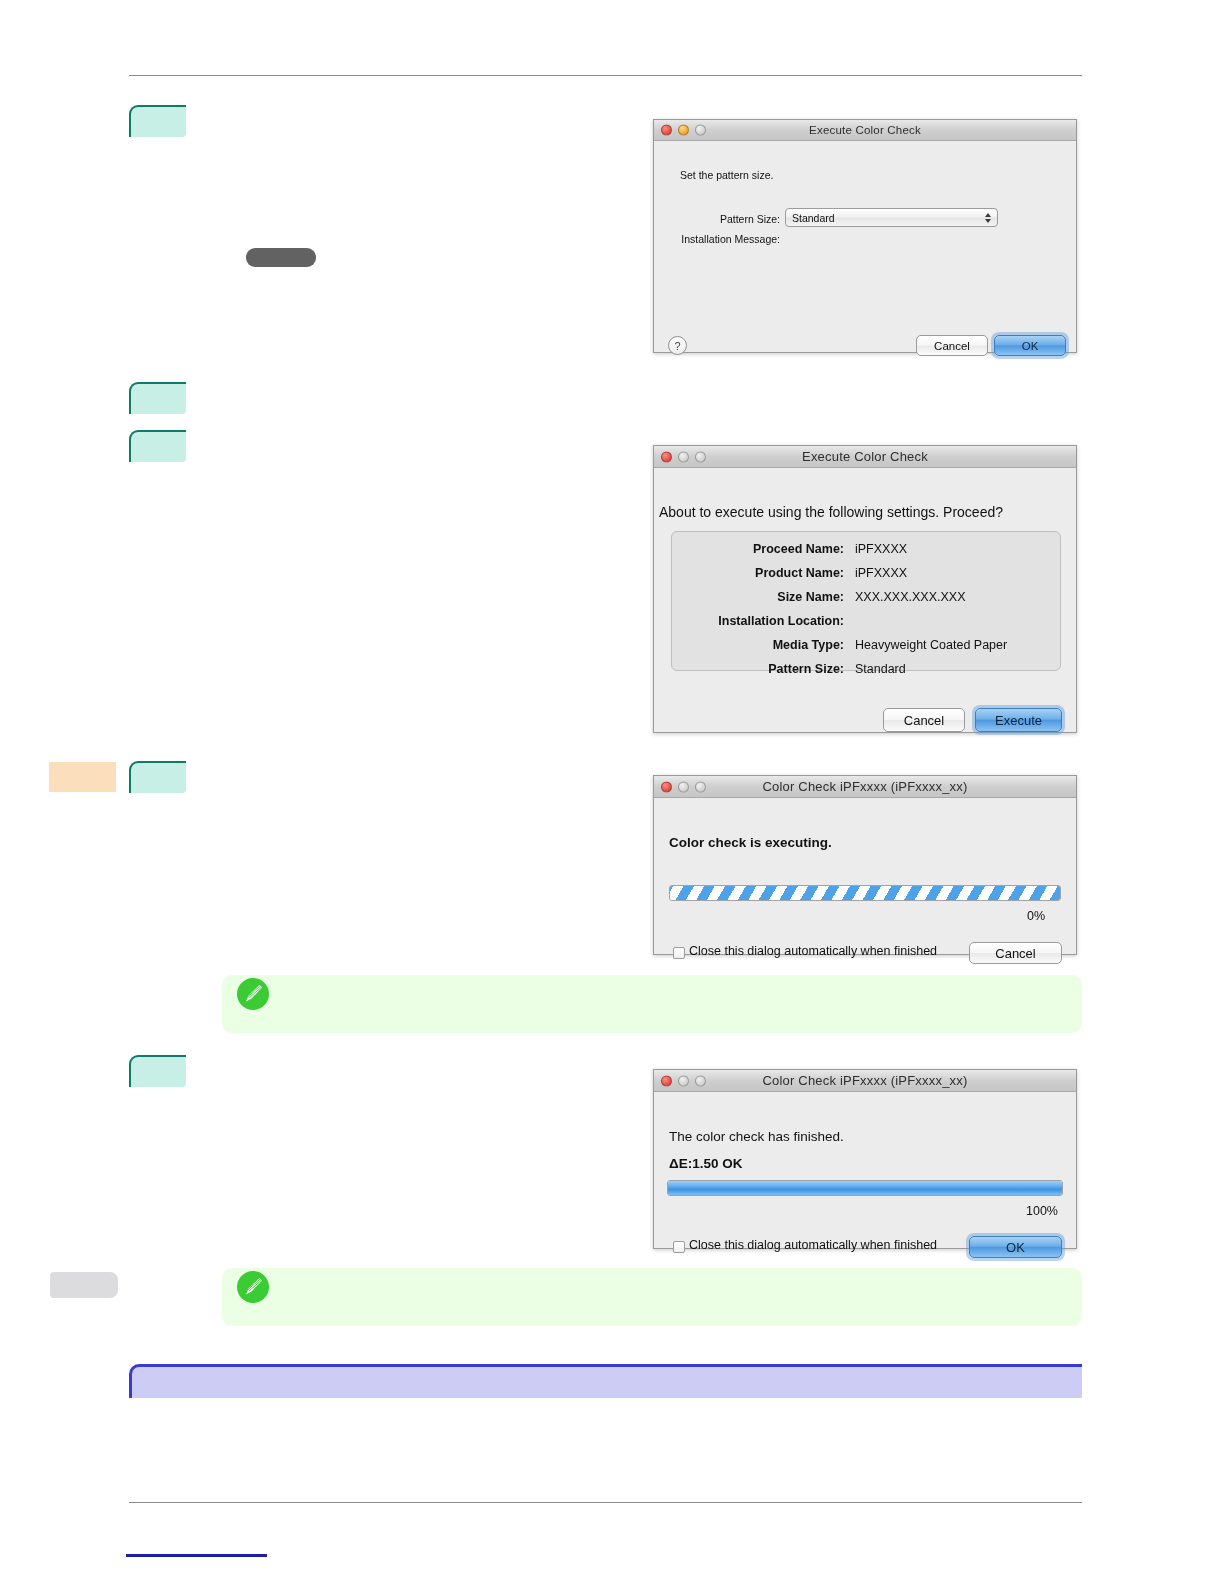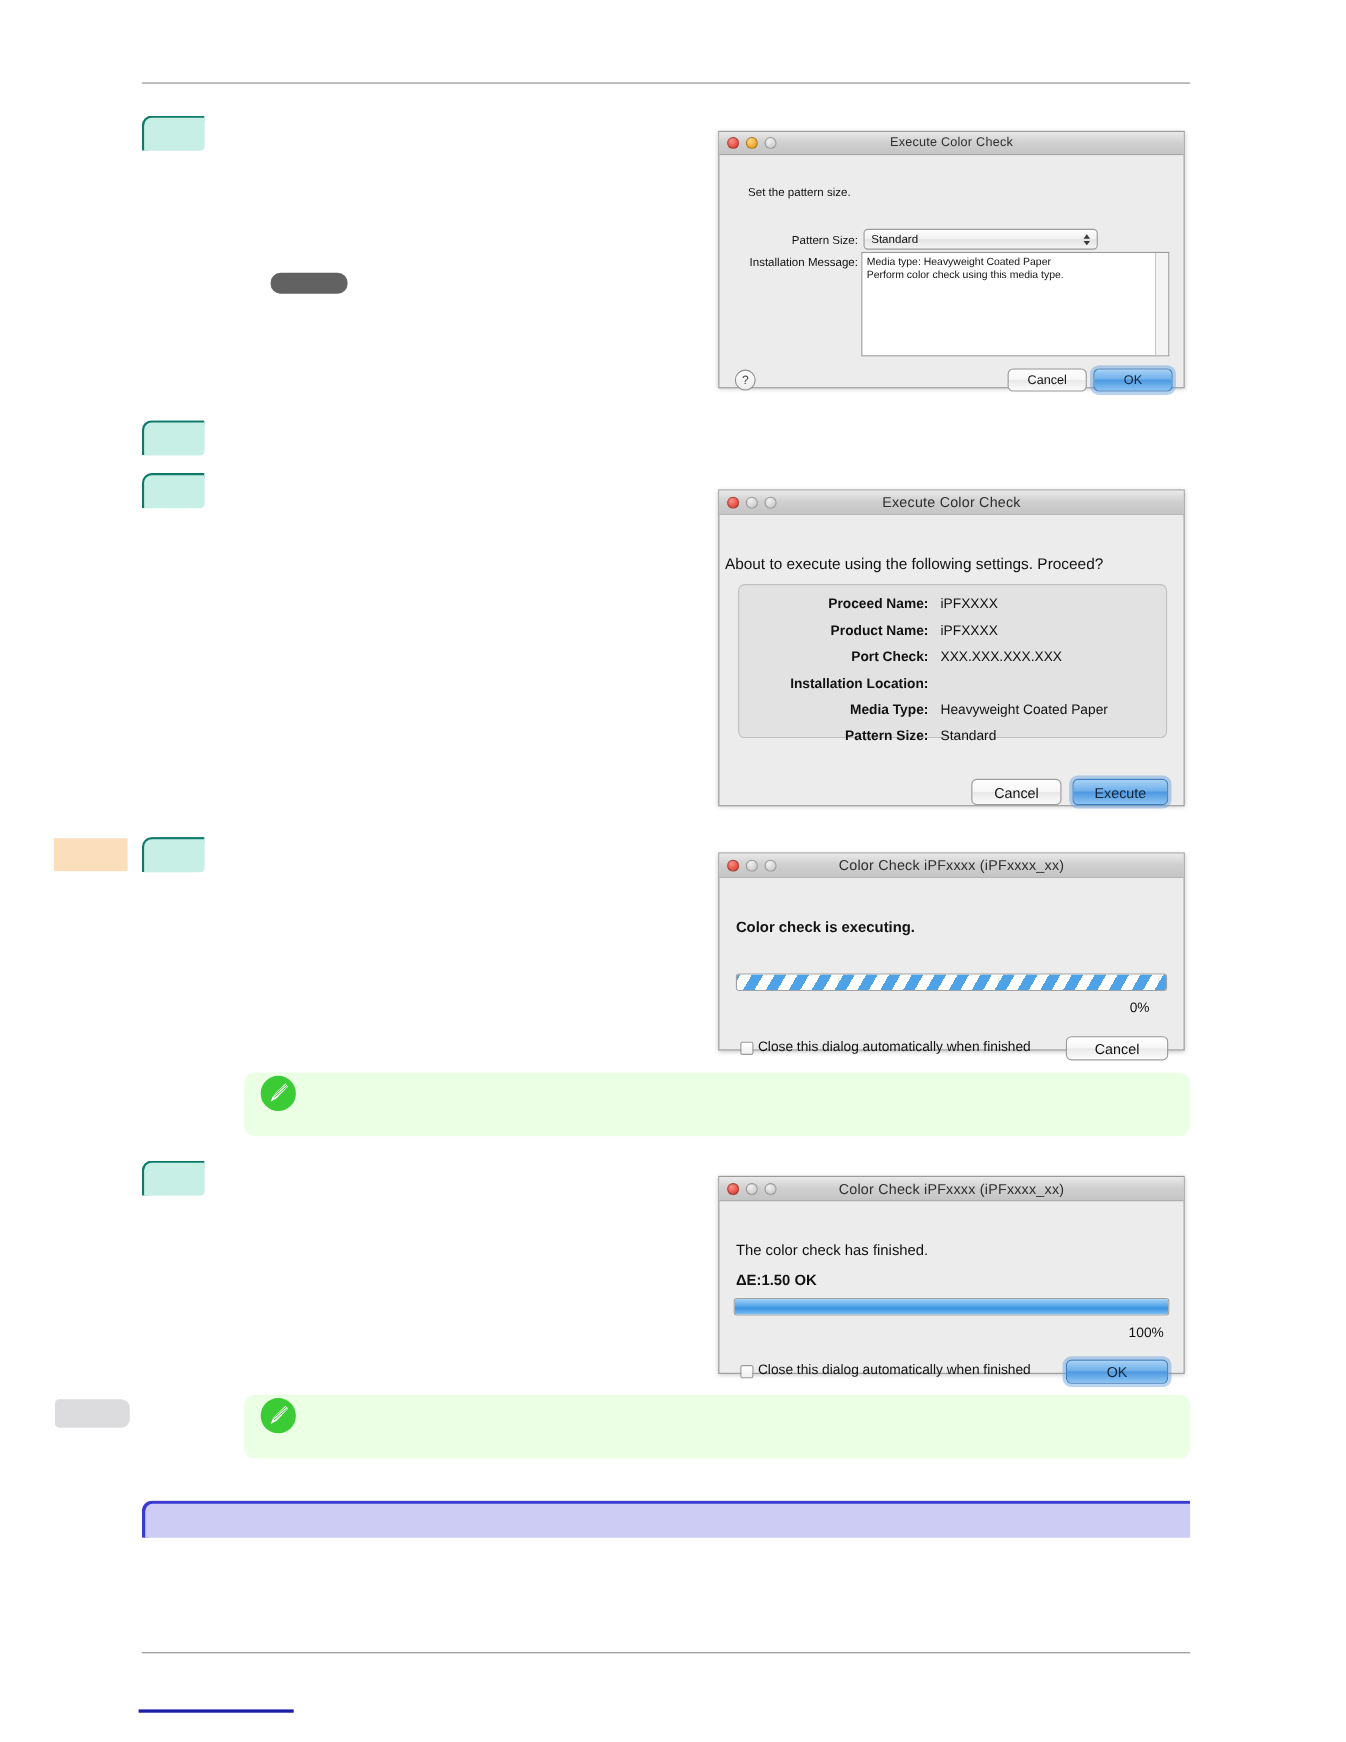--- a/index.html
+++ b/index.html
@@ -349,25 +349,20 @@
     <div class="field-label" style="left:10px; top:72px; width:116px;">Pattern Size:</div>
     <div class="popup" style="left:131px; top:67px; width:213px; height:19px;">
       <span>Standard</span>
       <span class="steppers">
         <i class="up"></i>
           <i class="down"></i>
       </span>
     </div>
 
     <div class="field-label" style="left:10px; top:92px; width:116px;">Installation Message:</div>
-    <div class="textarea" style="left:129px; top:88px; width:280px; height:95px;">
-      <div>Media type: Heavyweight Coated Paper</div>
-      <div>Perform color check using this media type.</div>
-      <div class="scrollbar"></div>
-    </div>
 
     <div class="help-btn" style="left:14px; top:195px;">?</div>
 
     <div class="btn plain" style="left:262px; top:194px; width:72px; height:21px;">Cancel</div>
     <div class="btn primary focus" style="left:340px; top:194px; width:72px; height:21px;">OK</div>
   </div>
 </div>
 
 <div class="dialog" style="left:653px; top:445px; width:424px; height:288px;">
   <div class="titlebar" style="height:21px;">
@@ -384,21 +379,21 @@
     <div class="groupbox" style="left:17px; top:63px; width:390px; height:140px;">
       <div class="info-row" style="left:0; top:10px; width:100%;">
         <span class="k" style="right:216px;">Proceed Name:</span>
         <span class="v" style="left:183px;">iPFXXXX</span>
       </div>
       <div class="info-row" style="left:0; top:34px; width:100%;">
         <span class="k" style="right:216px;">Product Name:</span>
         <span class="v" style="left:183px;">iPFXXXX</span>
       </div>
       <div class="info-row" style="left:0; top:58px; width:100%;">
-        <span class="k" style="right:216px;">Port Check:</span>
+        <span class="k" style="right:216px;">Size Name:</span>
         <span class="v" style="left:183px;">XXX.XXX.XXX.XXX</span>
       </div>
       <div class="info-row" style="left:0; top:82px; width:100%;">
         <span class="k" style="right:216px;">Installation Location:</span>
         <span class="v" style="left:183px;"></span>
       </div>
       <div class="info-row" style="left:0; top:106px; width:100%;">
         <span class="k" style="right:216px;">Media Type:</span>
         <span class="v" style="left:183px;">Heavyweight Coated Paper</span>
       </div>

